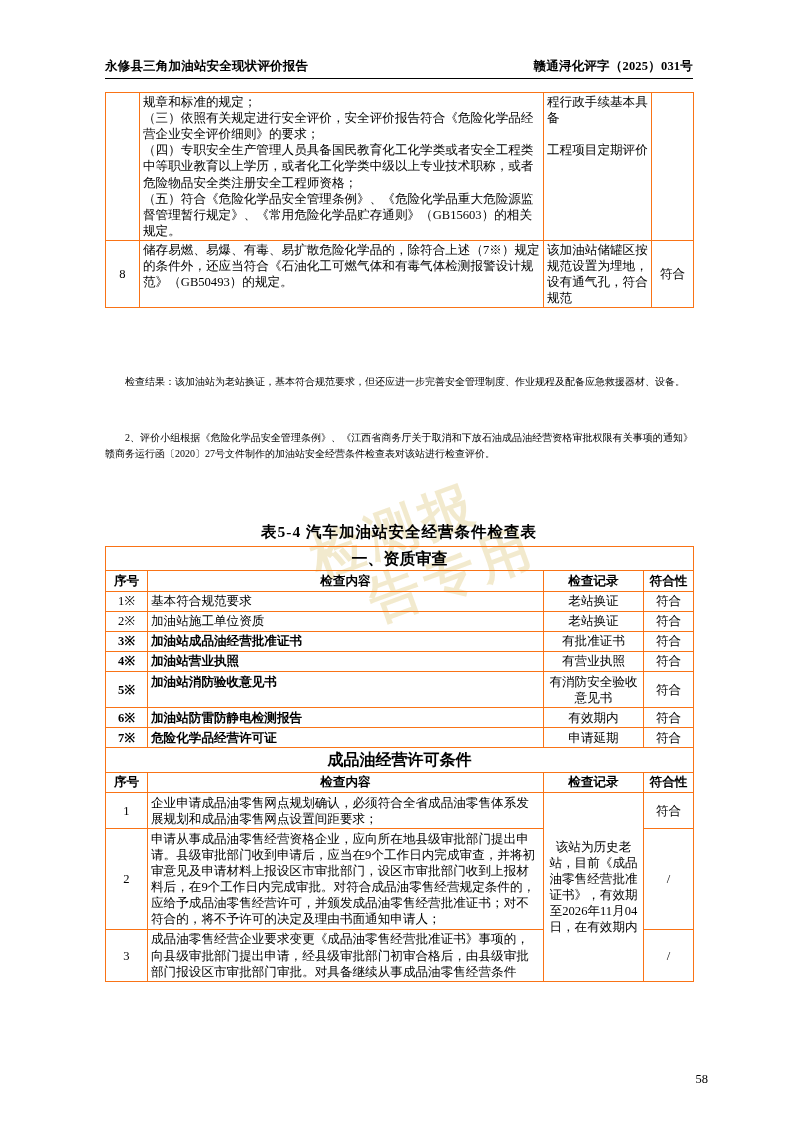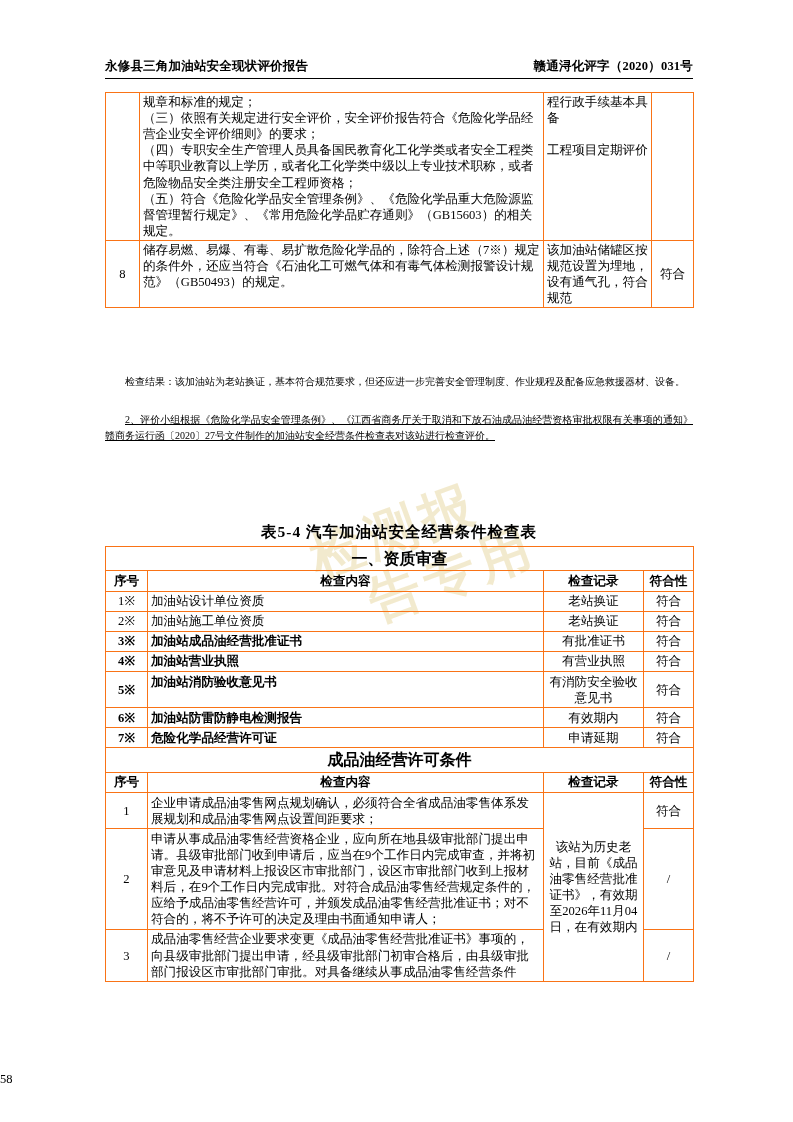--- a/index.html
+++ b/index.html
@@ -75,21 +75,21 @@
   .para {
     position: absolute;
     left: 105px;
     width: 588px;
     font-size: 10px;
     line-height: 1.62;
     text-align: justify;
     text-justify: inter-ideograph;
   }
   .para.p1 { top: 374px; }
-  .para.p2 { top: 412px; text-decoration: underline; }
+  .para.p2 { top: 430px; }
   .indent { text-indent: 2em; display: block; }
   
   .tbl-caption {
     position: absolute;
     left: 105px;
     top: 522px;
     width: 588px;
     text-align: center;
     font-size: 15.5px;
     font-weight: bold;
@@ -108,24 +108,24 @@
     font-weight: bold;
     font-size: 16px;
   }
   .hdr-row td {
     text-align: center;
     font-weight: bold;
   }
   
   .pageno {
     position: absolute;
-    left: 0;
+    left: 9px;
     top: 1072px;
     width: 699px;
-    text-align: left;
+    text-align: right;
     font-size: 12.5px;
   }
   
   .watermark {
     position: absolute;
     left: 330px;
     top: 470px;
     width: 330px;
     height: 220px;
     pointer-events: none;
@@ -140,21 +140,21 @@
   }
   .wm-line2 { margin-left: 40px; }
 </style>
 </head>
 <body>
 
 <div class="page">
 
   <div class="header">
     <span class="left">永修县三角加油站安全现状评价报告</span>
-    <span class="right">赣通浔化评字（2020）031号</span>
+    <span class="right">赣通浔化评字（2025）031号</span>
   </div>
   <div class="header-rule"></div>
 
   <div class="watermark">
     <div>检测报</div>
     <div class="wm-line2">告专用</div>
   </div>
 
   <table class="tbl-top">
     <colgroup>
@@ -207,21 +207,21 @@
       </tr>
       <tr class="hdr-row">
         <td class="ctr bold">序号</td>
         <td class="ctr bold">检查内容</td>
         <td class="ctr bold">检查记录</td>
         <td class="ctr bold">符合性</td>
       </tr>
 
       <tr>
         <td class="ctr">1※</td>
-        <td>加油站设计单位资质</td>
+        <td>基本符合规范要求</td>
         <td class="ctr">老站换证</td>
         <td class="ctr">符合</td>
       </tr>
       <tr>
         <td class="ctr">2※</td>
         <td>加油站施工单位资质</td>
         <td class="ctr">老站换证</td>
         <td class="ctr">符合</td>
       </tr>
       <tr>

